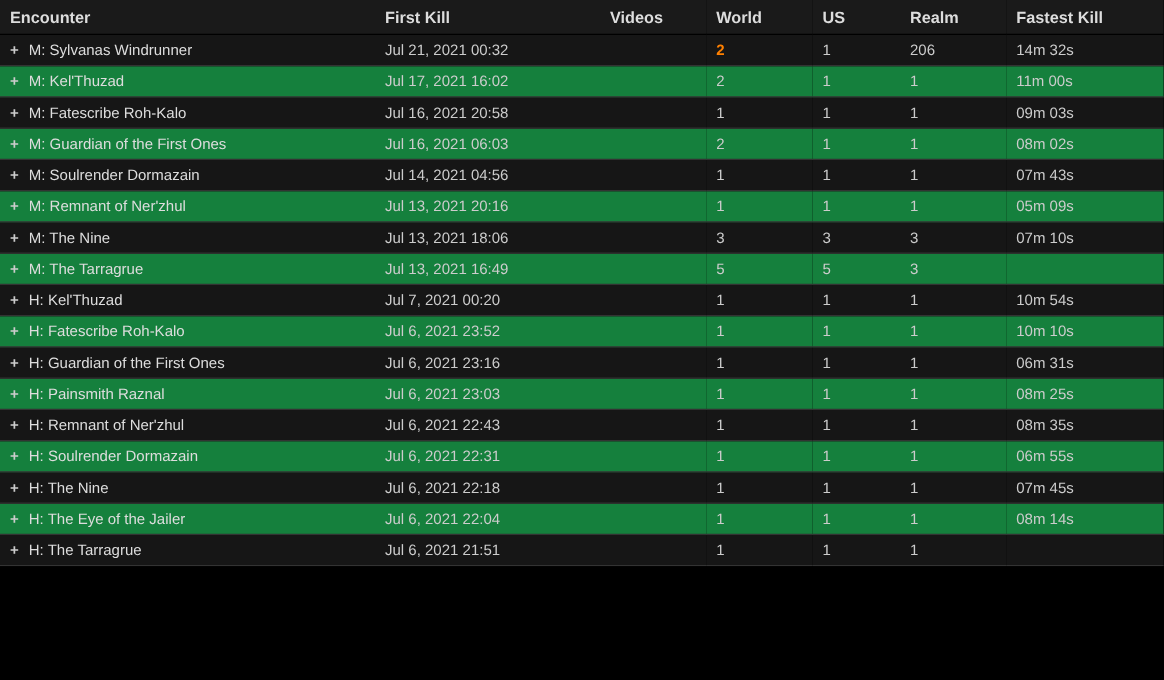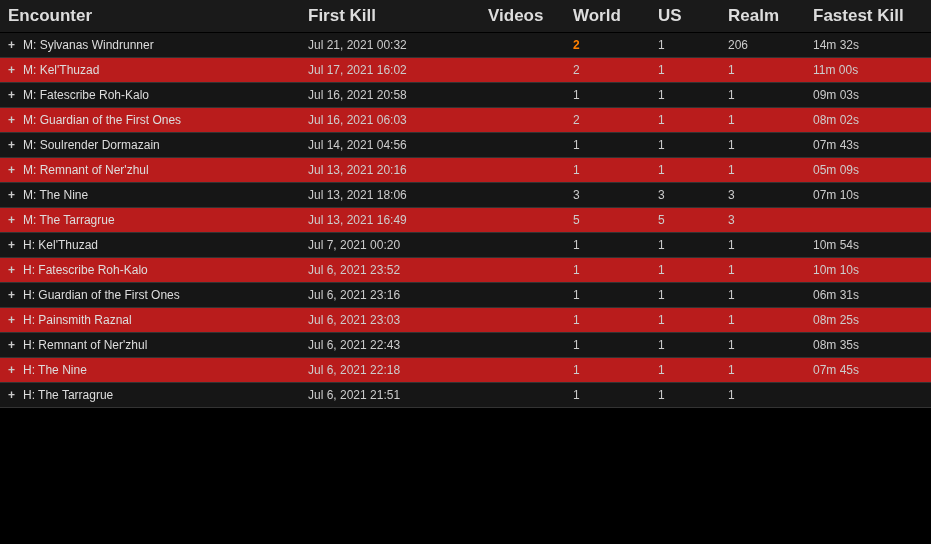--- a/index.html
+++ b/index.html
@@ -15,31 +15,31 @@
     border-collapse: collapse;
     table-layout: fixed;
   }
   thead th {
     background: #1a1a1a;
     color: #ddd;
     font-weight: bold;
     text-align: left;
     padding: 6px 8px;
     border-bottom: 1px solid #000;
-    font-size: 17px;
+    font-size: 13px;
   }
   tbody td {
     padding: 5px 8px;
     border-bottom: 1px solid #333;
     color: #ccc;
     font-size: 12px;
     vertical-align: middle;
   }
   tbody tr {
-    background: #b91c1c;
+    background: #15803d;
   }
   tbody tr:nth-child(odd) {
     background: #161616;
   }
   .encounter-cell {
     white-space: nowrap;
   }
   .expand {
     display: inline-block;
     width: 12px;
@@ -202,27 +202,45 @@
       <tr>
         <td class="encounter-cell"><span class="expand">+</span><span class="enc-link">H: Remnant of Ner'zhul</span></td>
         <td class="num">Jul 6, 2021 22:43</td>
         <td class="num"></td>
         <td class="num">1</td>
         <td class="num">1</td>
         <td class="num">1</td>
         <td class="num">08m 35s</td>
       </tr>
       <tr>
+        <td class="encounter-cell"><span class="expand">+</span><span class="enc-link">H: Soulrender Dormazain</span></td>
+        <td class="num">Jul 6, 2021 22:31</td>
+        <td class="num"></td>
+        <td class="num">1</td>
+        <td class="num">1</td>
+        <td class="num">1</td>
+        <td class="num">06m 55s</td>
+      </tr>
+      <tr>
         <td class="encounter-cell"><span class="expand">+</span><span class="enc-link">H: The Nine</span></td>
         <td class="num">Jul 6, 2021 22:18</td>
         <td class="num"></td>
         <td class="num">1</td>
         <td class="num">1</td>
         <td class="num">1</td>
         <td class="num">07m 45s</td>
+      </tr>
+      <tr>
+        <td class="encounter-cell"><span class="expand">+</span><span class="enc-link">H: The Eye of the Jailer</span></td>
+        <td class="num">Jul 6, 2021 22:04</td>
+        <td class="num"></td>
+        <td class="num">1</td>
+        <td class="num">1</td>
+        <td class="num">1</td>
+        <td class="num">08m 14s</td>
       </tr>
       <tr>
         <td class="encounter-cell"><span class="expand">+</span><span class="enc-link">H: The Tarragrue</span></td>
         <td class="num">Jul 6, 2021 21:51</td>
         <td class="num"></td>
         <td class="num">1</td>
         <td class="num">1</td>
         <td class="num">1</td>
         <td class="num"></td>
       </tr>

